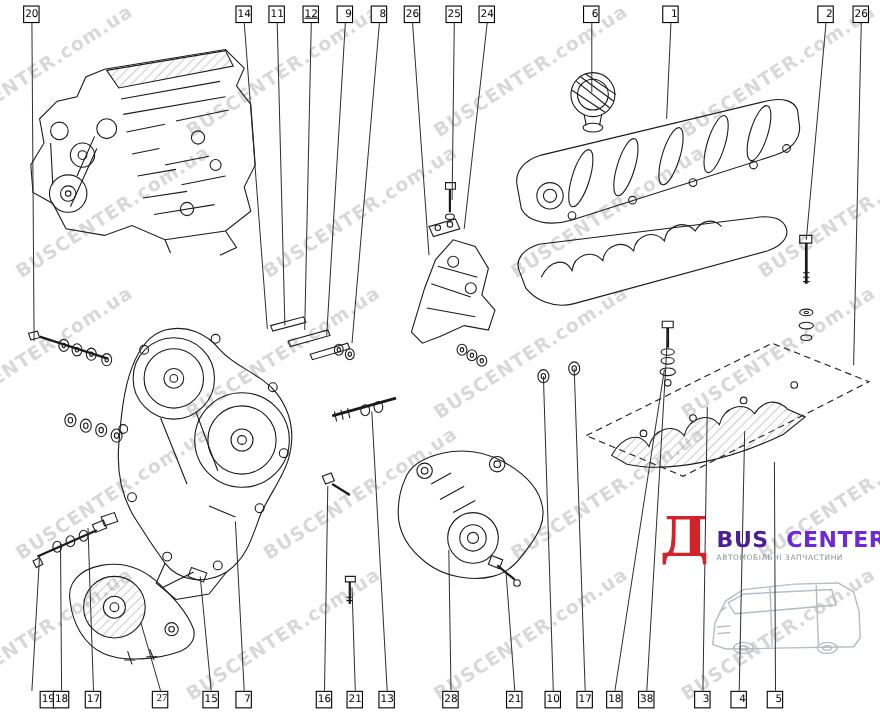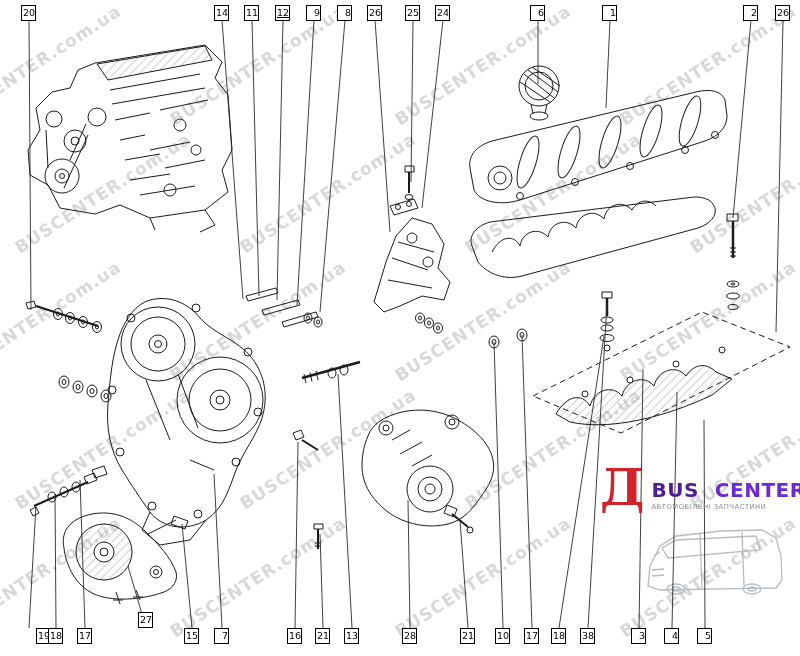--- a/index.html
+++ b/index.html
@@ -308,21 +308,21 @@
       <div class="callout" style="left: 367px; top: 5px;">26</div>
       <div class="callout" style="left: 405px; top: 5px;">25</div>
       <div class="callout" style="left: 435px; top: 5px;">24</div>
       <div class="callout" style="left: 530px; top: 5px;">6</div>
       <div class="callout" style="left: 602px; top: 5px;">1</div>
       <div class="callout" style="left: 743px; top: 5px;">2</div>
       <div class="callout" style="left: 775px; top: 5px;">26</div>
       <div class="callout" style="left: 21px; top: 628px; margin-left: 15px;">19</div>
       <div class="callout" style="left: 48px; top: 628px;">18</div>
       <div class="callout" style="left: 77px; top: 628px;">17</div>
-      <div class="callout" style="left: 138px; top: 612px;">27</div>
+      <div class="callout" style="left: 138px; top: 628px; font-family: Liberation Serif, serif;">27</div>
       <div class="callout" style="left: 184px; top: 628px;">15</div>
       <div class="callout" style="left: 214px; top: 628px;">7</div>
       <div class="callout" style="left: 287px; top: 628px;">16</div>
       <div class="callout" style="left: 315px; top: 628px;">21</div>
       <div class="callout" style="left: 344px; top: 628px;">13</div>
       <div class="callout" style="left: 402px; top: 628px;">28</div>
       <div class="callout" style="left: 460px; top: 628px;">21</div>
       <div class="callout" style="left: 495px; top: 628px;">10</div>
       <div class="callout" style="left: 524px; top: 628px;">17</div>
       <div class="callout" style="left: 551px; top: 628px;">18</div>

